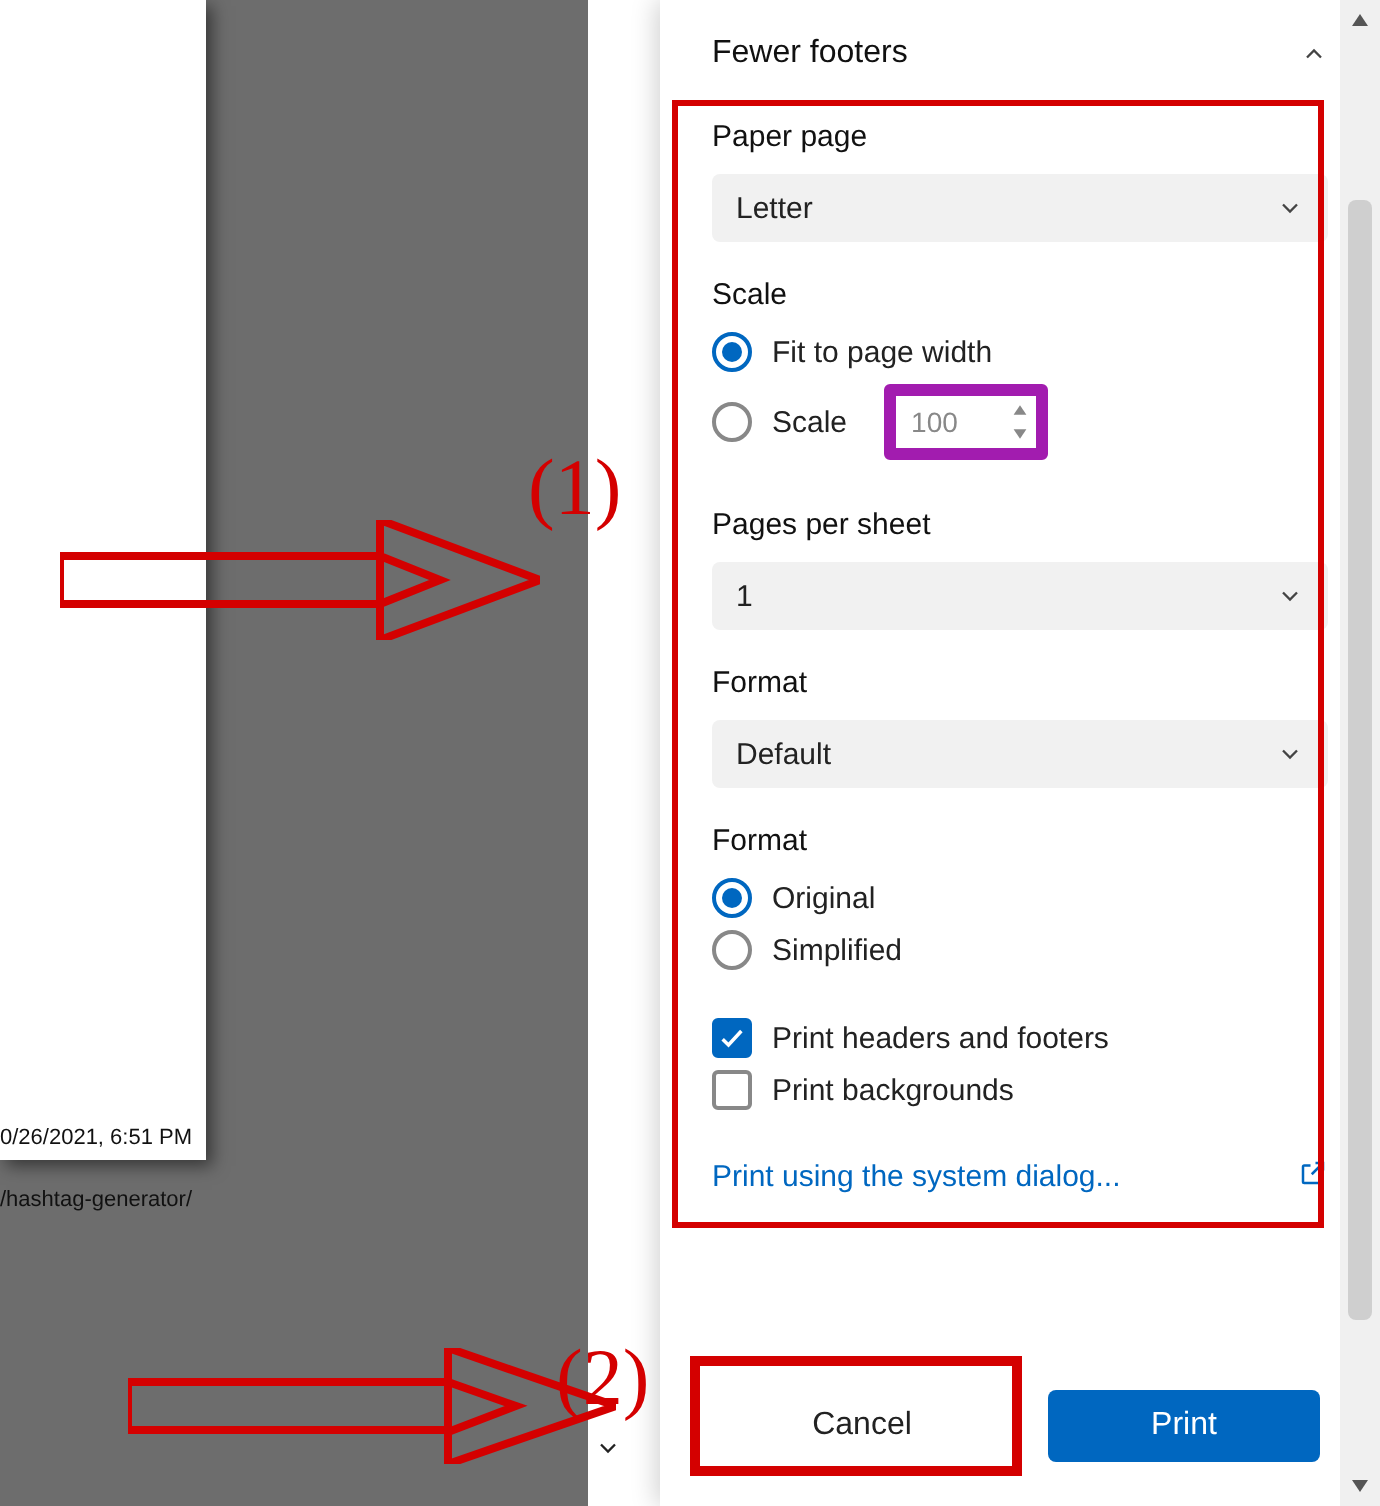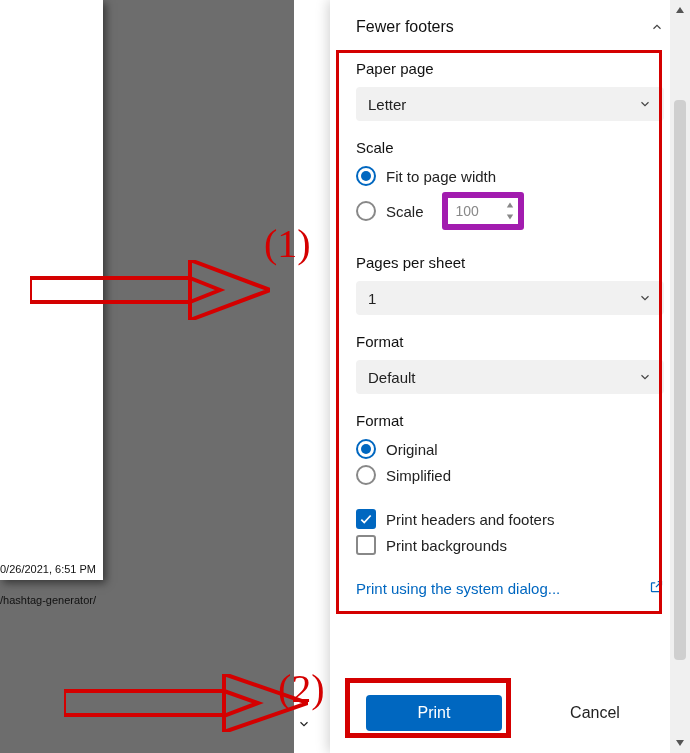--- a/index.html
+++ b/index.html
@@ -423,22 +423,22 @@
             <path d="M14 4h6v6"></path>
             <path d="M20 4l-9 9"></path>
             <path d="M18 14v5a1 1 0 0 1-1 1H5a1 1 0 0 1-1-1V7a1 1 0 0 1 1-1h5"></path>
           </svg>
       </span>
     </div>
 
   </div>
 
   <div class="panel-footer">
+    <div class="btn secondary">Cancel</div>
     <div class="btn primary">Print</div>
-    <div class="btn secondary">Cancel</div>
   </div>
 
   <div class="scrollbar">
     <div class="scroll-btn top">
       <svg viewBox="0 0 10 10">
           <polygon points="5,2 9,8 1,8"></polygon>
         </svg>
     </div>
     <div class="scroll-thumb"></div>
     <div class="scroll-btn bottom">

